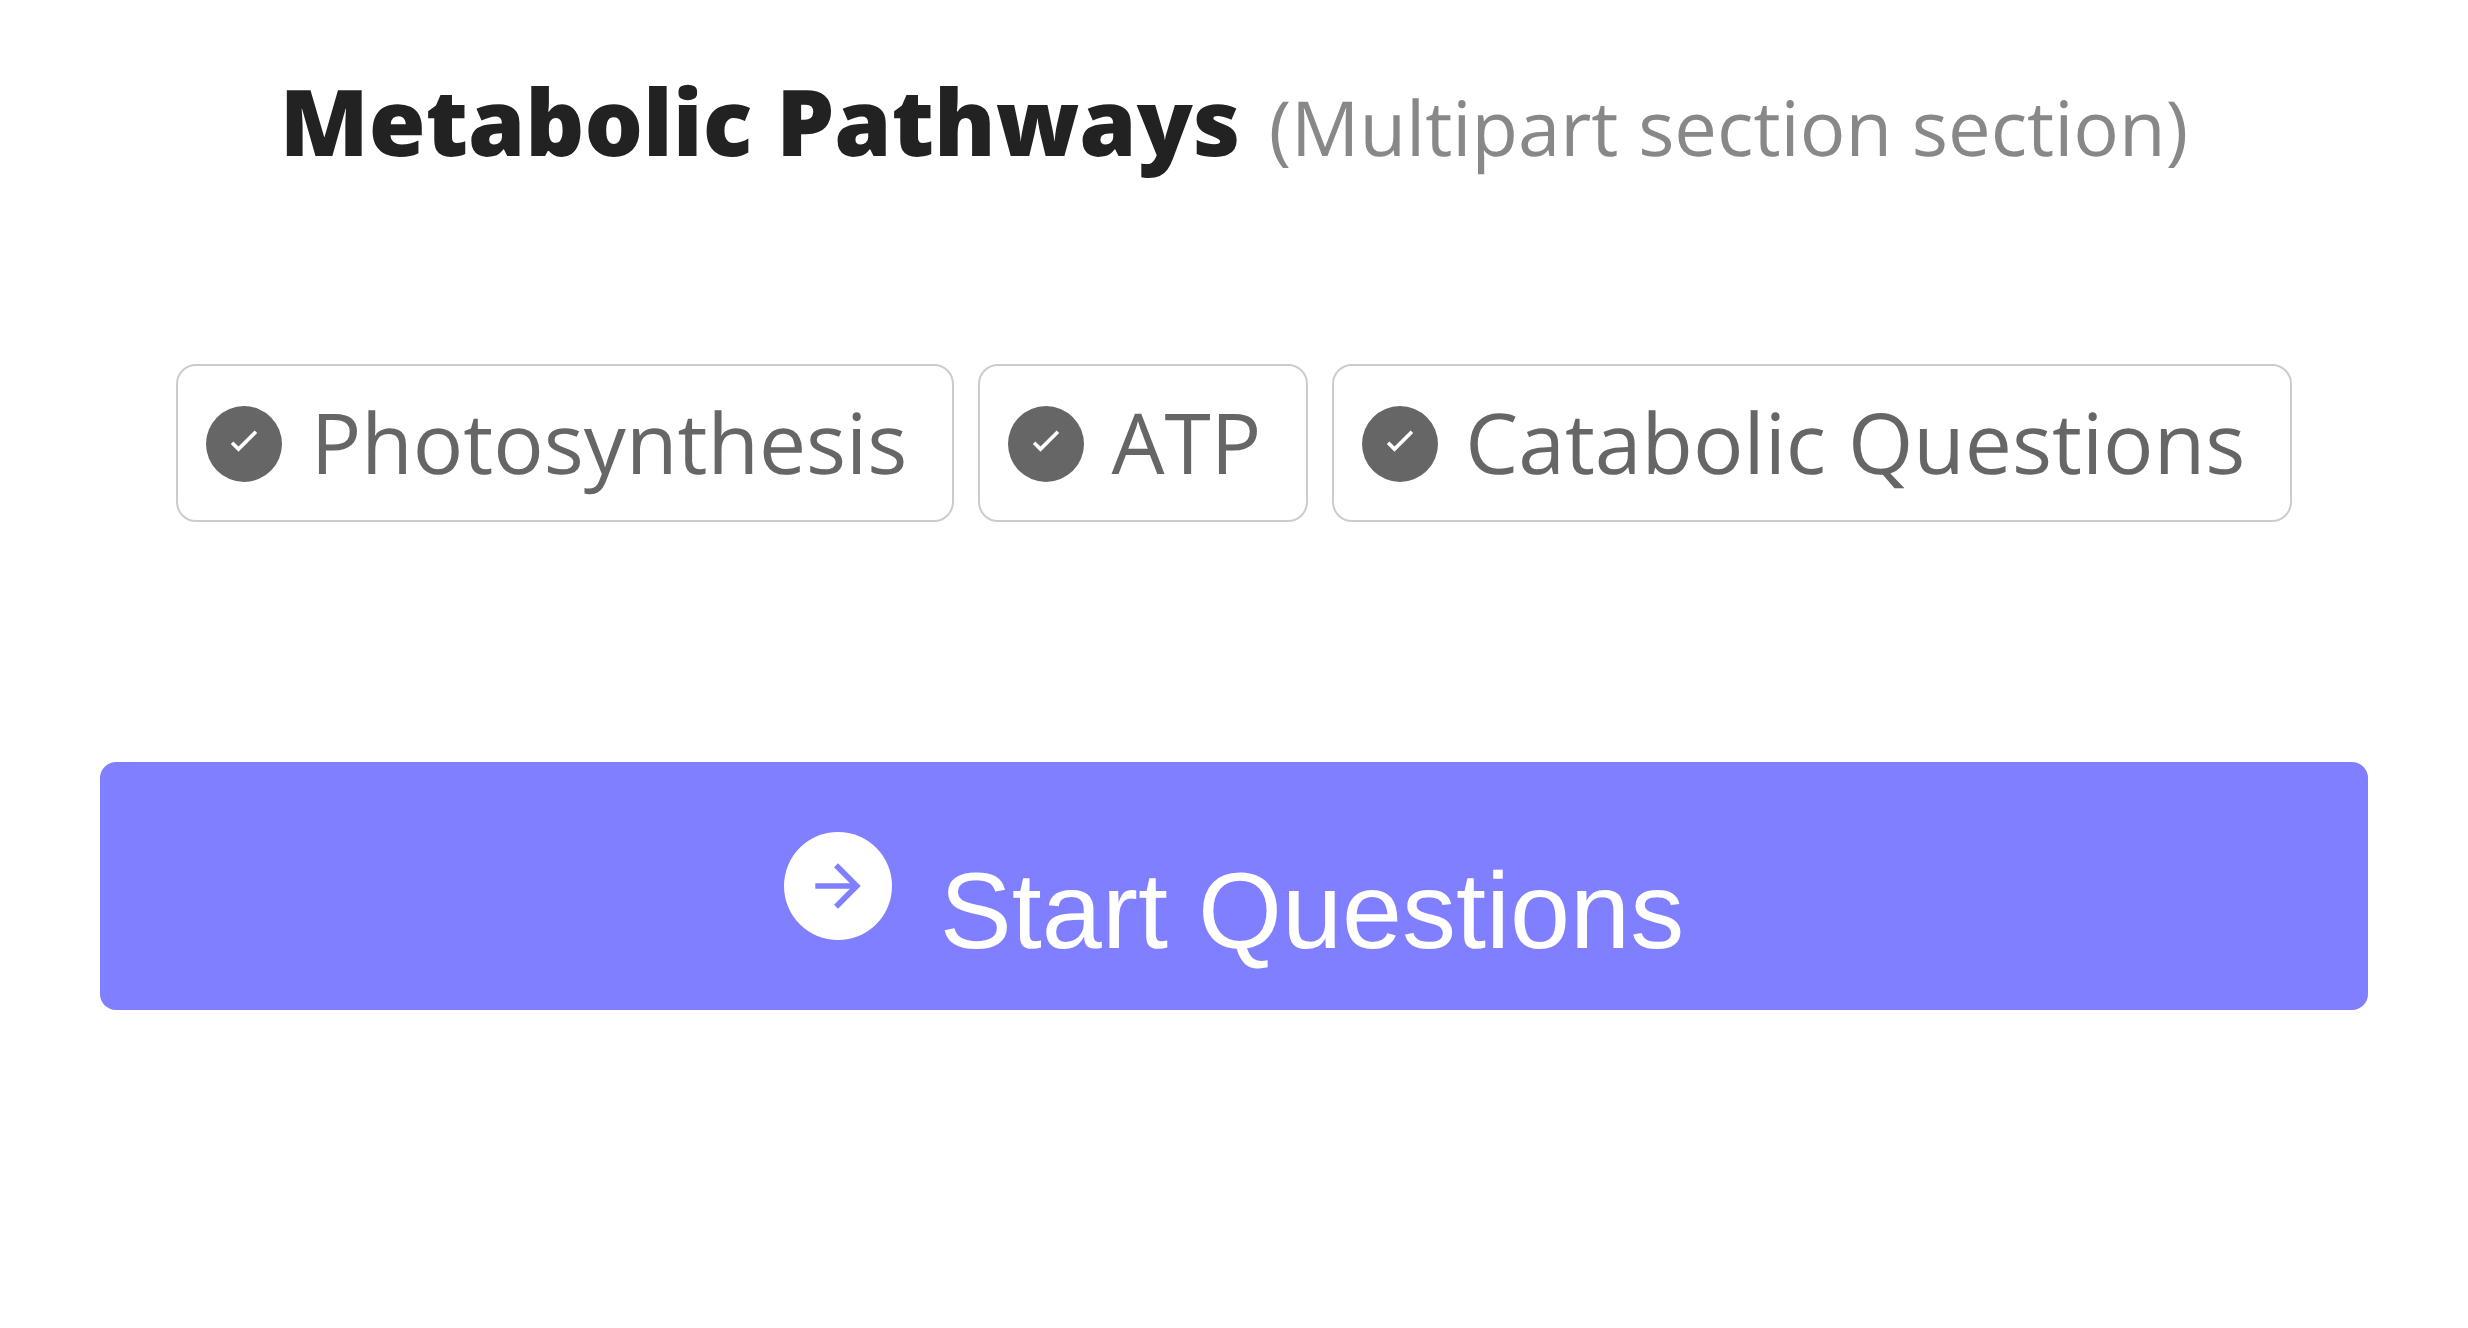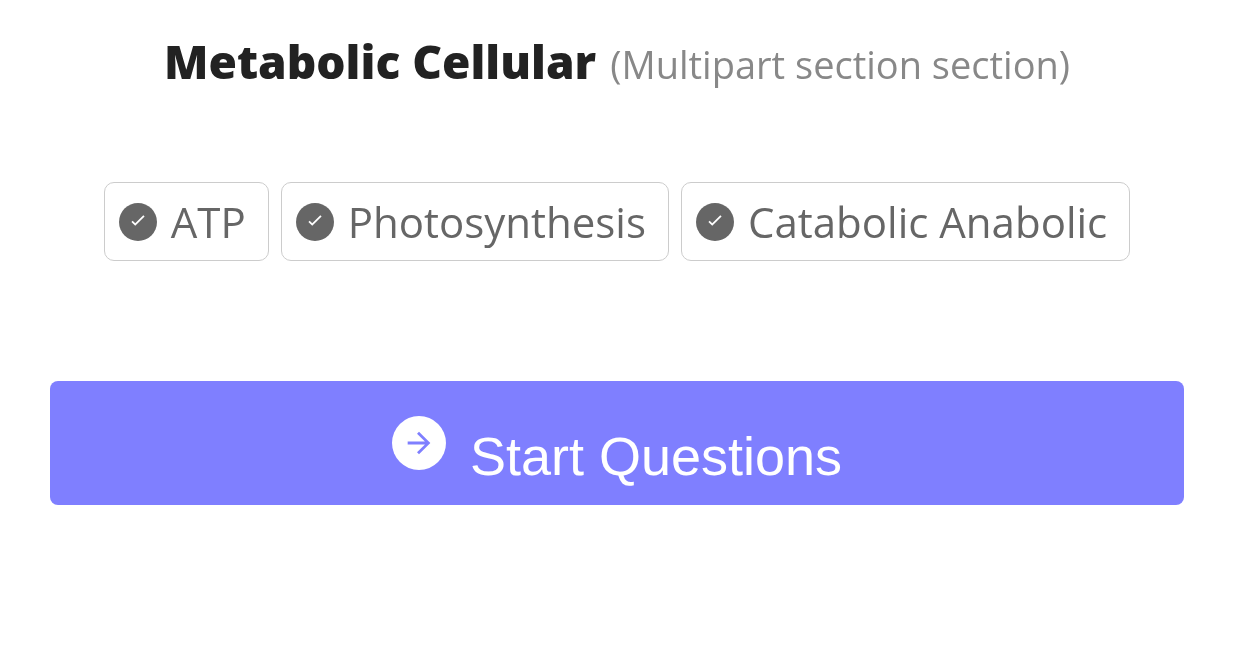--- a/index.html
+++ b/index.html
@@ -101,48 +101,48 @@
       font-size: 54px;
       font-weight: 400;
       color: #ffffff;
       margin-top: 26px;
     }
   </style>
 </head>
 <body>
 
 <div class="header">
-  <span class="header-title">Metabolic Cellular</span>
+  <span class="header-title">Metabolic Pathways</span>
   <span class="header-subtitle">(Multipart section section)</span>
 </div>
 
 <div class="chips-container">
+  <div class="chip">
+    <span class="check-icon">
+      <svg viewBox="0 0 24 24">
+          <path d="M9 16.2l-4.2-4.2 1.4-1.4L9 13.4l8.8-8.8 1.4 1.4z"></path>
+        </svg>
+    </span>
+    <span class="chip-label">Photosynthesis</span>
+  </div>
   <div class="chip">
     <span class="check-icon">
       <svg viewBox="0 0 24 24">
           <path d="M9 16.2l-4.2-4.2 1.4-1.4L9 13.4l8.8-8.8 1.4 1.4z"></path>
         </svg>
     </span>
     <span class="chip-label">ATP</span>
   </div>
   <div class="chip">
     <span class="check-icon">
       <svg viewBox="0 0 24 24">
           <path d="M9 16.2l-4.2-4.2 1.4-1.4L9 13.4l8.8-8.8 1.4 1.4z"></path>
         </svg>
     </span>
-    <span class="chip-label">Photosynthesis</span>
-  </div>
-  <div class="chip">
-    <span class="check-icon">
-      <svg viewBox="0 0 24 24">
-          <path d="M9 16.2l-4.2-4.2 1.4-1.4L9 13.4l8.8-8.8 1.4 1.4z"></path>
-        </svg>
-    </span>
-    <span class="chip-label">Catabolic Anabolic</span>
+    <span class="chip-label">Catabolic Questions</span>
   </div>
 </div>
 
 <button class="start-button">
   <span class="arrow-icon">
     <svg viewBox="0 0 24 24">
         <path d="M12 4l-1.4 1.4L16.2 11H4v2h12.2l-5.6 5.6L12 20l8-8z"></path>
       </svg>
   </span>
   <span class="start-button-label">Start Questions</span>

